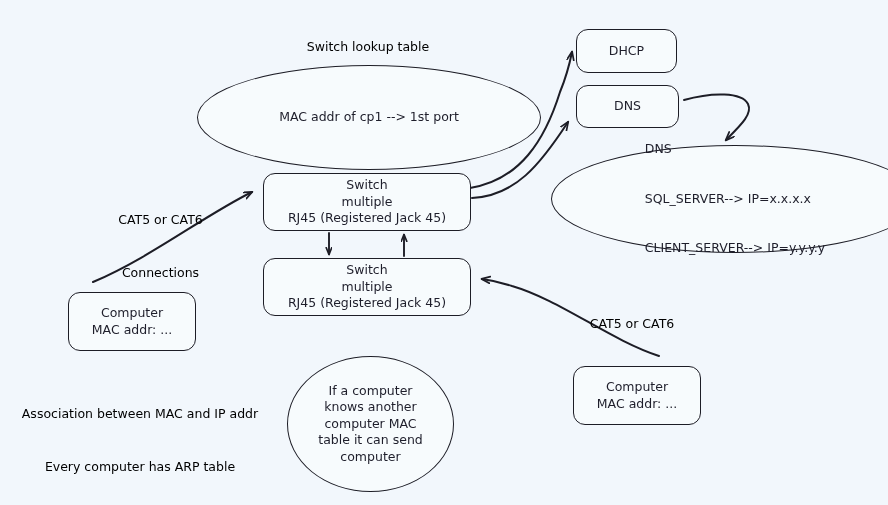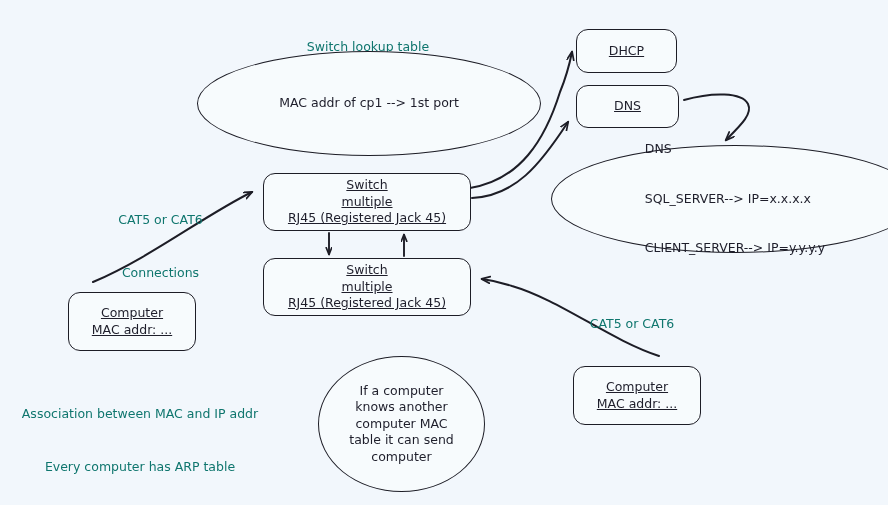--- a/index.html
+++ b/index.html
@@ -40,53 +40,52 @@
     font-family: "DejaVu Sans", sans-serif;
     line-height: 1.32;
     white-space: pre;
   }
 
   
   .box {
     background: #f7fbfd;
     border: 1.7px solid #1d1d26;
     border-radius: 12px;
-    text-decoration: underline;
   }
 
   
   .ellipse {
     background: #f7fbfd;
     border: 1.7px solid #1d1d26;
     border-radius: 50%;
   }
 
   
   .label {
     position: absolute;
-    color: #0f766e;
+    color: #000000;
     text-align: center;
     line-height: 1.4;
     white-space: pre;
   }
 
   .fs13 { font-size: 12.5px; }
 
   .ln { display: block; }
 
   
-  #lookup-ellipse { left: 197px; top: 51px;  width: 344px; height: 105px; font-size: 12.5px; }
+  #lookup-ellipse { left: 197px; top: 65px;  width: 344px; height: 105px; font-size: 12.5px; }
   #dhcp-box      { left: 576px; top: 29px;  width: 101px; height: 44px;  font-size: 12.5px; }
   #dns-box       { left: 576px; top: 85px;  width: 103px; height: 43px;  font-size: 12.5px; }
   #dns-ellipse   { left: 551px; top: 145px; width: 368px; height: 108px; font-size: 12.5px; }
   #switch-box-1  { left: 263px; top: 173px; width: 208px; height: 58px;  font-size: 12.5px; }
   #switch-box-2  { left: 263px; top: 258px; width: 208px; height: 58px;  font-size: 12.5px; }
   #computer-left { left: 68px;  top: 292px; width: 128px; height: 59px;  font-size: 12.5px; }
   #computer-right{ left: 573px; top: 366px; width: 128px; height: 59px;  font-size: 12.5px; }
-  #signals-ellipse { left: 318px; top: 356px; width: 167px; height: 136px; font-size: 12.5px; }
+  #signals-ellipse { left: 287px; top: 356px; width: 167px; height: 136px; font-size: 12.5px; }
 
   #lookup-title  { left: 258px; top: 38px;  width: 220px; font-size: 12.5px; }
   #cat-left      { left: 78px;  top: 176px; width: 165px; font-size: 12.5px; }
   #cat-right     { left: 552px; top: 280px; width: 160px; font-size: 12.5px; }
   #arp-note      { left: 0px;   top: 370px; width: 280px; font-size: 12.5px; }
 
   
   #dns-ellipse .inner { text-align: left; }
 </style>
 </head>

